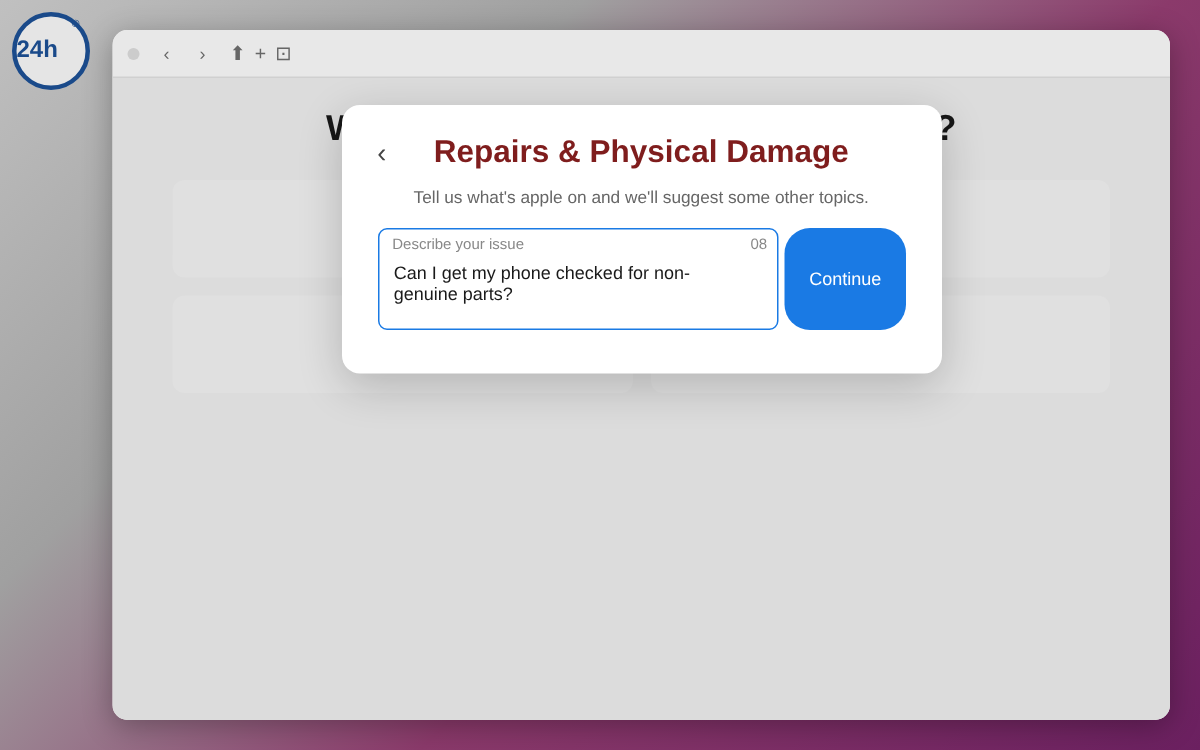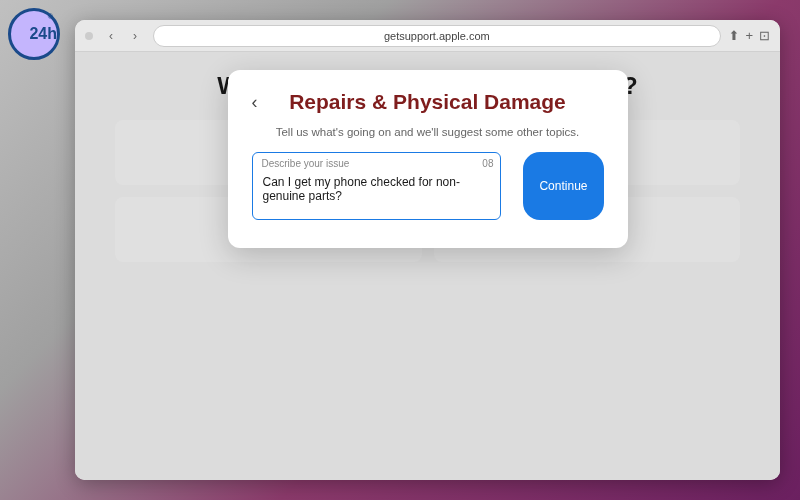--- a/index.html
+++ b/index.html
@@ -20,25 +20,25 @@
       left: 8px;
       width: 52px;
       height: 52px;
       z-index: 100;
     }
 
     .logo-circle {
       width: 52px;
       height: 52px;
       border-radius: 50%;
-      background: #c4b5fd;
+      background: #e5e5e5;
       border: 3px solid #1a4a8a;
       display: flex;
       align-items: center;
-      justify-content: flex-end;
+      justify-content: flex-start;
       font-weight: bold;
       font-size: 16px;
       color: #1a4a8a;
       position: relative;
     }
 
     .logo-circle::before {
       content: '®';
       position: absolute;
       top: 2px;
@@ -218,21 +218,21 @@
     .modal-subtitle {
       text-align: center;
       font-size: 11.5px;
       color: #666;
       margin-bottom: 14px;
     }
 
     
     .textarea-row {
       display: flex;
-      gap: 22px;
+      gap: 4px;
       align-items: flex-start;
     }
 
     .textarea-container {
       flex: 1;
       position: relative;
     }
 
     .textarea-label {
       position: absolute;
@@ -289,21 +289,20 @@
 <div class="browser-window">
 
   <div class="browser-toolbar">
     <div class="browser-dots">
       <div class="browser-dot"></div>
     </div>
     <div class="browser-nav">
       <div class="nav-btn">‹</div>
       <div class="nav-btn">›</div>
     </div>
-    <div class="address-bar">getsupport.apple.com</div>
     <div class="browser-actions">
       <span class="action-btn">⬆</span>
       <span class="action-btn">+</span>
       <span class="action-btn">⊡</span>
     </div>
   </div>
 
   <div class="browser-content">
     <div class="page-content">
       <div class="page-title">What's happening with your iPhone?</div>
@@ -325,21 +324,21 @@
     </div>
 
     <div class="modal-overlay">
       <div class="modal">
 
         <div class="modal-header">
           <span class="back-btn">‹</span>
           <span class="modal-title">Repairs &amp; Physical Damage</span>
         </div>
 
-        <div class="modal-subtitle">Tell us what's going on and we'll suggest some other topics.</div>
+        <div class="modal-subtitle">Tell us what's apple on and we'll suggest some other topics.</div>
 
         <div class="textarea-row">
           <div class="textarea-container">
             <span class="textarea-label">Describe your issue</span>
             <textarea class="modal-textarea" placeholder="Describe your issue" style="">Can I get my phone checked for non-genuine parts?</textarea>
             <span class="char-count">08</span>
           </div>
           <button class="continue-btn">Continue</button>
         </div>
       </div>

